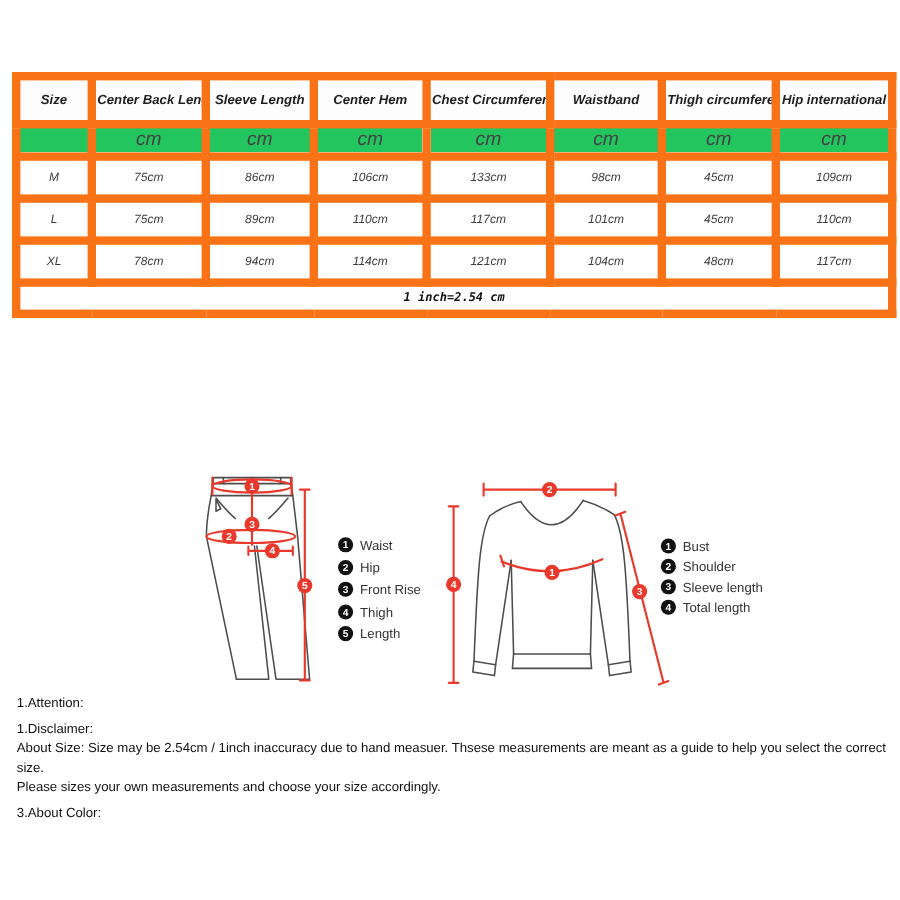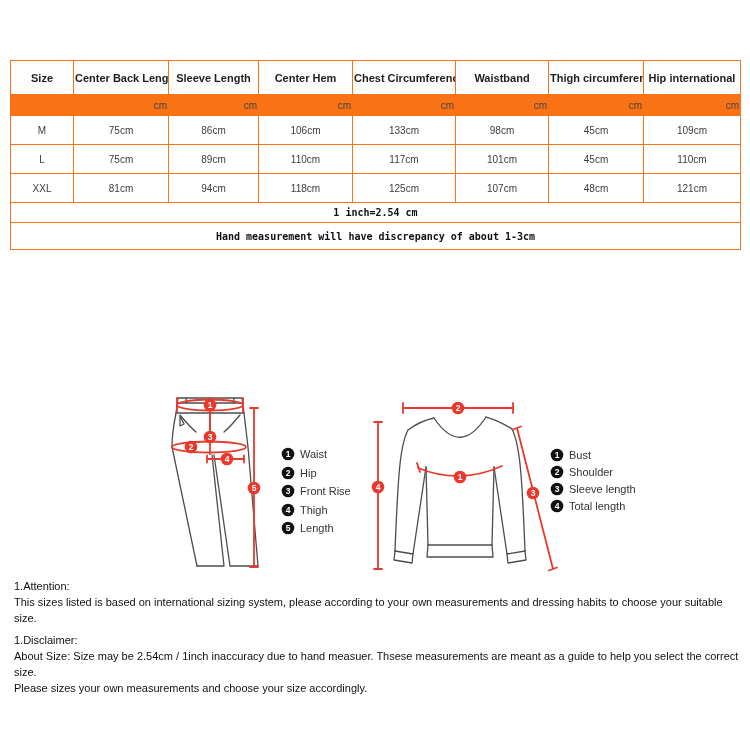--- a/index.html
+++ b/index.html
@@ -6,25 +6,25 @@
   body{
     width:750px;height:750px;position:relative;background:#ffffff;
     font-family:"Liberation Sans", sans-serif;color:#222;overflow:hidden;
   }
   
   .size-table{
     position:absolute;left:10px;top:60px;width:730px;
     border-collapse:collapse;table-layout:fixed;
   }
   .size-table th,.size-table td{
-    border:1px solid #f97316;text-align:center;vertical-align:middle;
-    overflow:hidden;white-space:nowrap;
+    border:7px solid #f97316;text-align:center;vertical-align:middle;
+    overflow:hidden;white-space:nowrap;font-style:italic;
   }
   .size-table th{font-size:11px;font-weight:bold;color:#1e1e1e;height:31px;background:#fdfdfd;}
-  .unit-row td{background:#f97316;font-size:10px;color:#444;height:18px;text-align:right;}
+  .unit-row td{background:#22c55e;font-size:16px;color:#444;height:18px;}
   .data-row td{font-size:10px;color:#3c3c3c;height:26px;font-weight:normal;}
   .footnote td{
     font-family:"DejaVu Sans Mono", monospace;font-weight:bold;
     font-size:10px;color:#111;
   }
   .fn1 td{height:17px;text-align:center;}
   .fn2 td{height:24px;}
   
   .diagram-wrap{position:absolute;left:150px;top:383px;width:500px;height:195px;}
   .legend-label{font-size:11px;fill:#333;font-family:"Liberation Sans", sans-serif;}
@@ -85,34 +85,31 @@
     <td>L</td>
     <td>75cm</td>
     <td>89cm</td>
     <td>110cm</td>
     <td>117cm</td>
     <td>101cm</td>
     <td>45cm</td>
     <td>110cm</td>
   </tr>
   <tr class="data-row">
-    <td>XXL</td>
-    <td>81cm</td>
+    <td>XL</td>
+    <td>78cm</td>
     <td>94cm</td>
-    <td>118cm</td>
-    <td>125cm</td>
-    <td>107cm</td>
+    <td>114cm</td>
+    <td>121cm</td>
+    <td>104cm</td>
     <td>48cm</td>
-    <td>121cm</td>
+    <td>117cm</td>
   </tr>
   <tr class="footnote fn1">
     <td colspan="8">1 inch=2.54 cm</td>
-  </tr>
-  <tr class="footnote fn2">
-    <td colspan="8">Hand measurement will have discrepancy of about 1-3cm</td>
   </tr>
   </tbody>
 </table>
 
 <div class="diagram-wrap">
 <svg width="500" height="195" viewBox="0 0 500 195" xmlns="http://www.w3.org/2000/svg">
 
   <g stroke="#4d4d4d" stroke-width="1.3" fill="none" stroke-linejoin="round" stroke-linecap="round">
     <path d="M 28,15 L 92,15 L 94,30 L 26,30 Z"></path>
     <path d="M 27,20 L 93,20"></path>
@@ -213,23 +210,23 @@
     <circle cx="407" cy="123" r="6.3" fill="#111"></circle>
     <text x="407" y="126" class="marker-num">4</text>
     <text x="419" y="127" class="legend-label">Total length</text>
   </g>
 </svg>
 </div>
 
 <div class="notes">
   <div class="note">
     <div class="note-heading">1.Attention:</div>
-    <div class="note-line">This sizes listed is based on international sizing system, please according to your own measurements and dressing habits to choose your suitable size.</div>
   </div>
   <div class="note">
     <div class="note-heading">1.Disclaimer:</div>
     <div class="note-line">About Size: Size may be 2.54cm / 1inch inaccuracy due to hand measuer. Thsese measurements are meant as a guide to help you select the correct size.</div>
     <div class="note-line">Please sizes your own measurements and choose your size accordingly.</div>
   </div>
   <div class="note">
+    <div class="note-heading">3.About Color:</div>
   </div>
 
 </div>
 
 </body></html>

